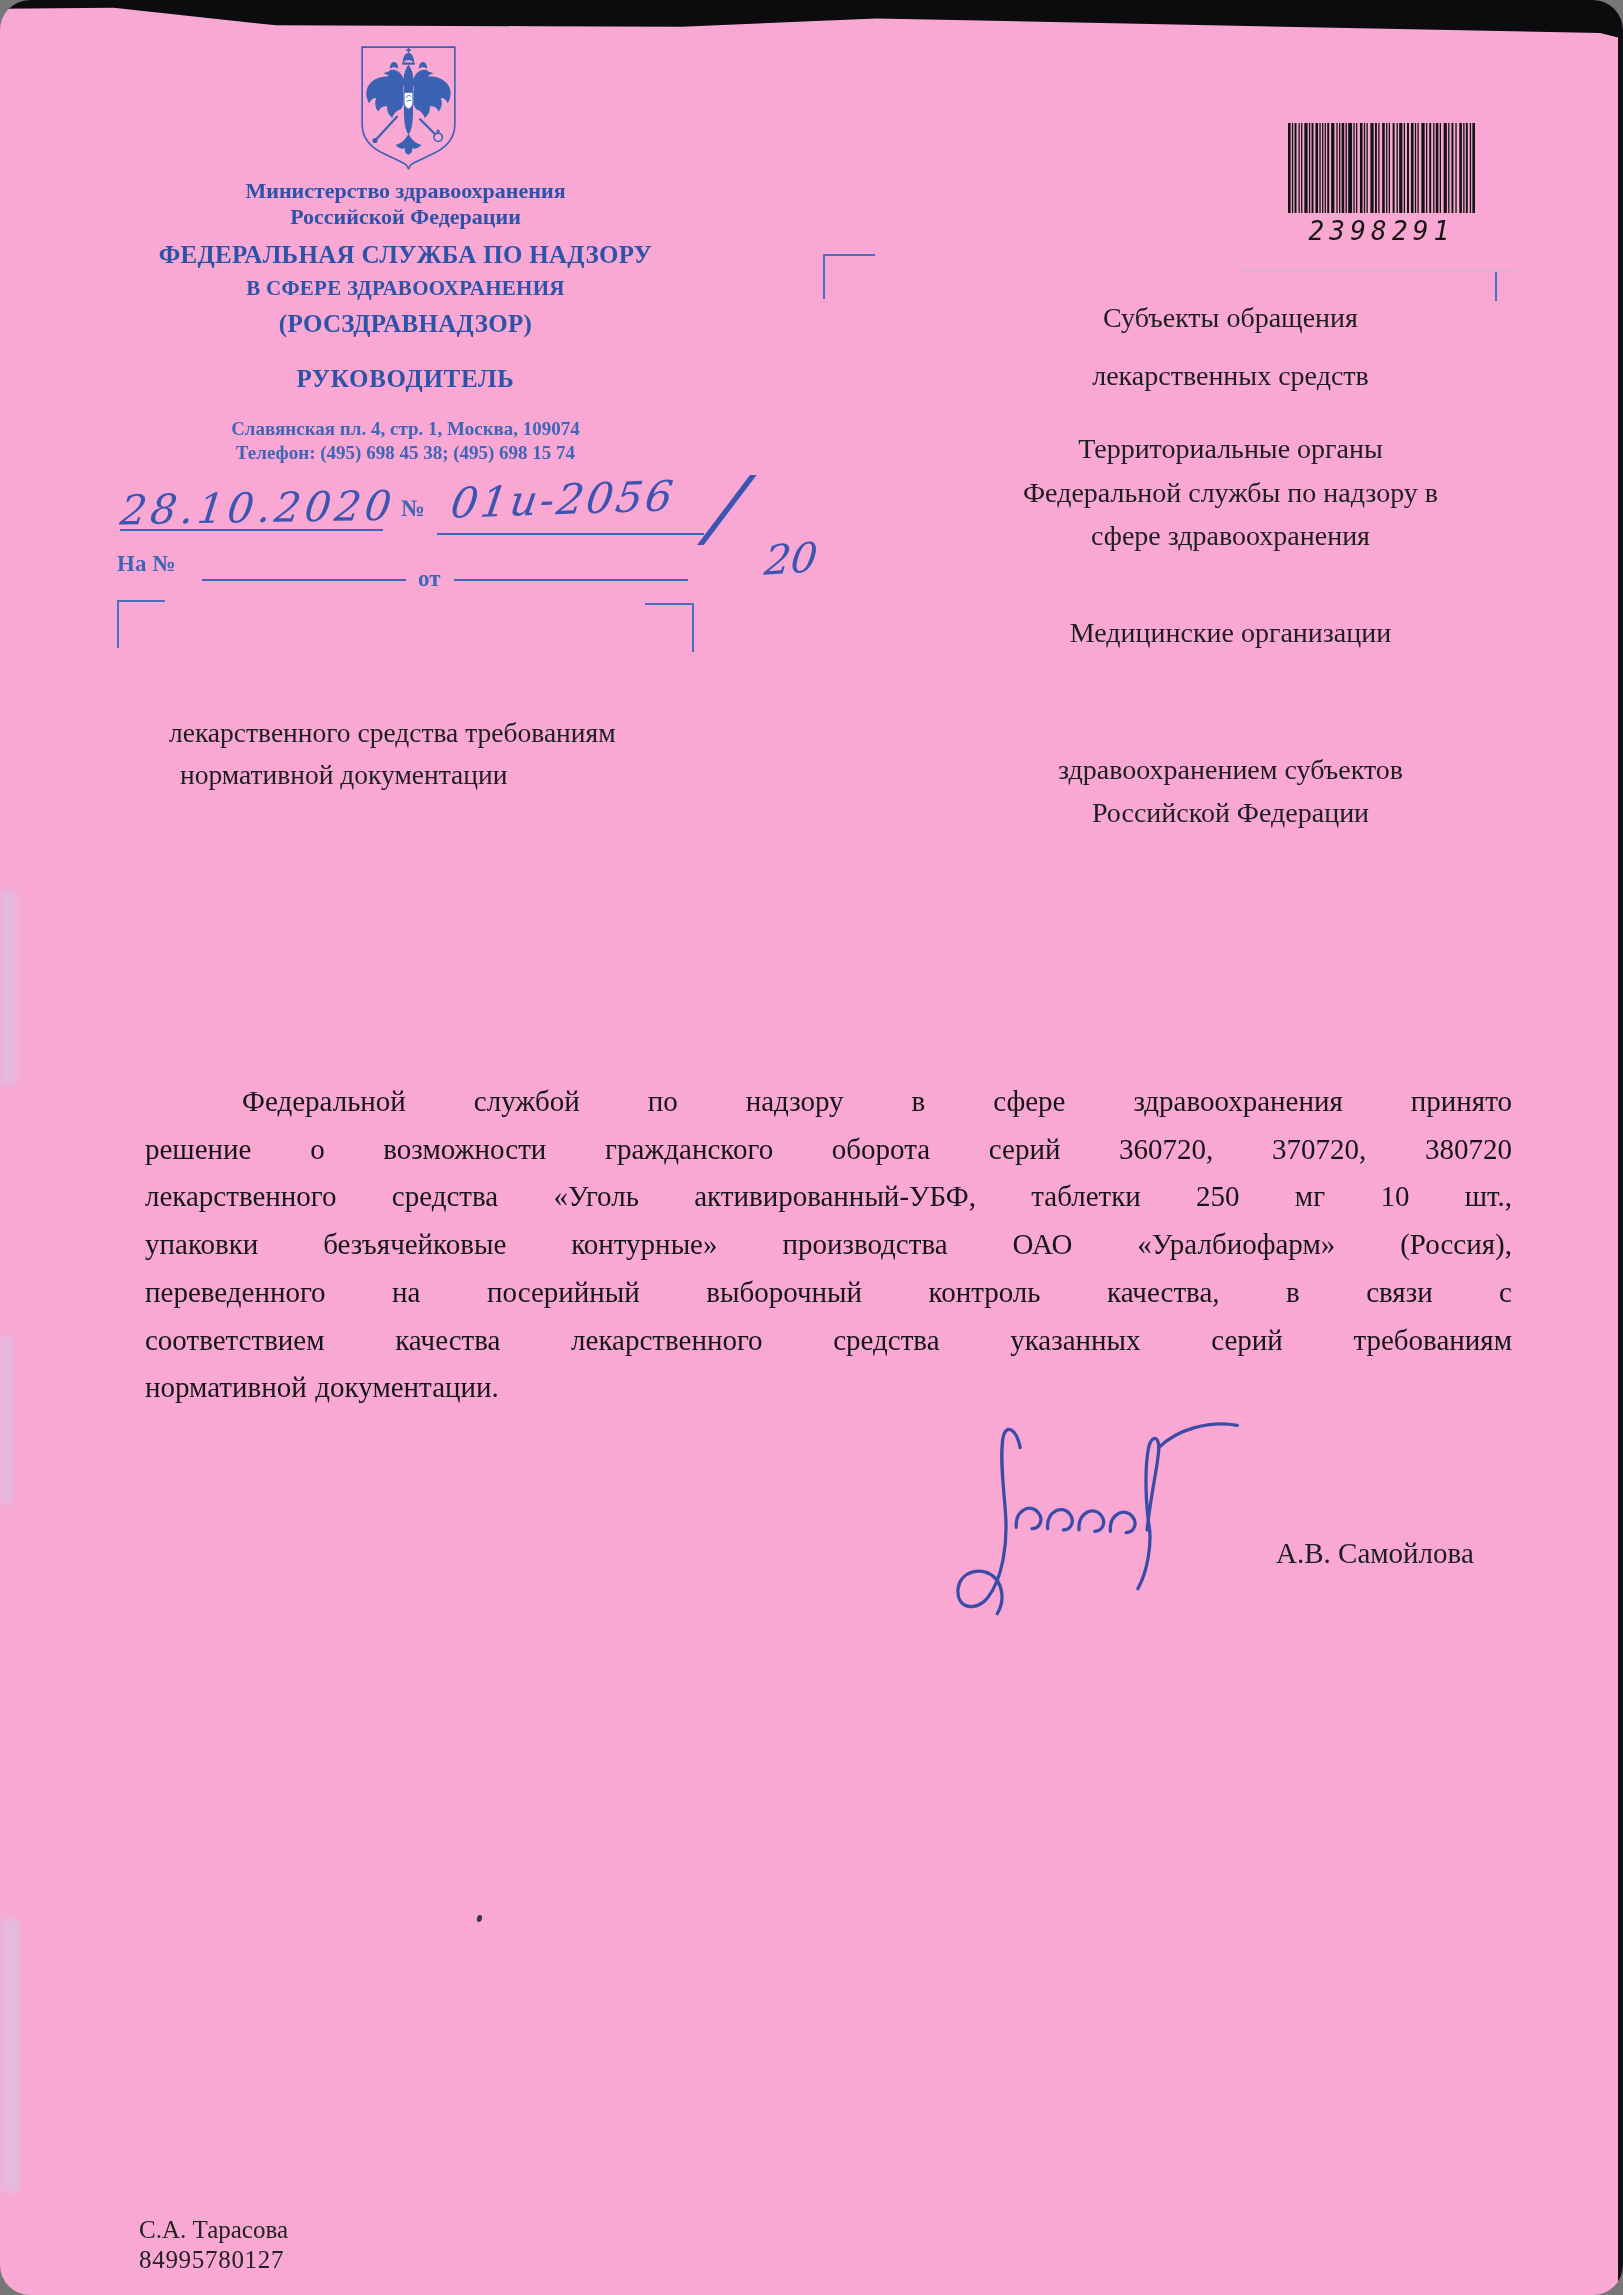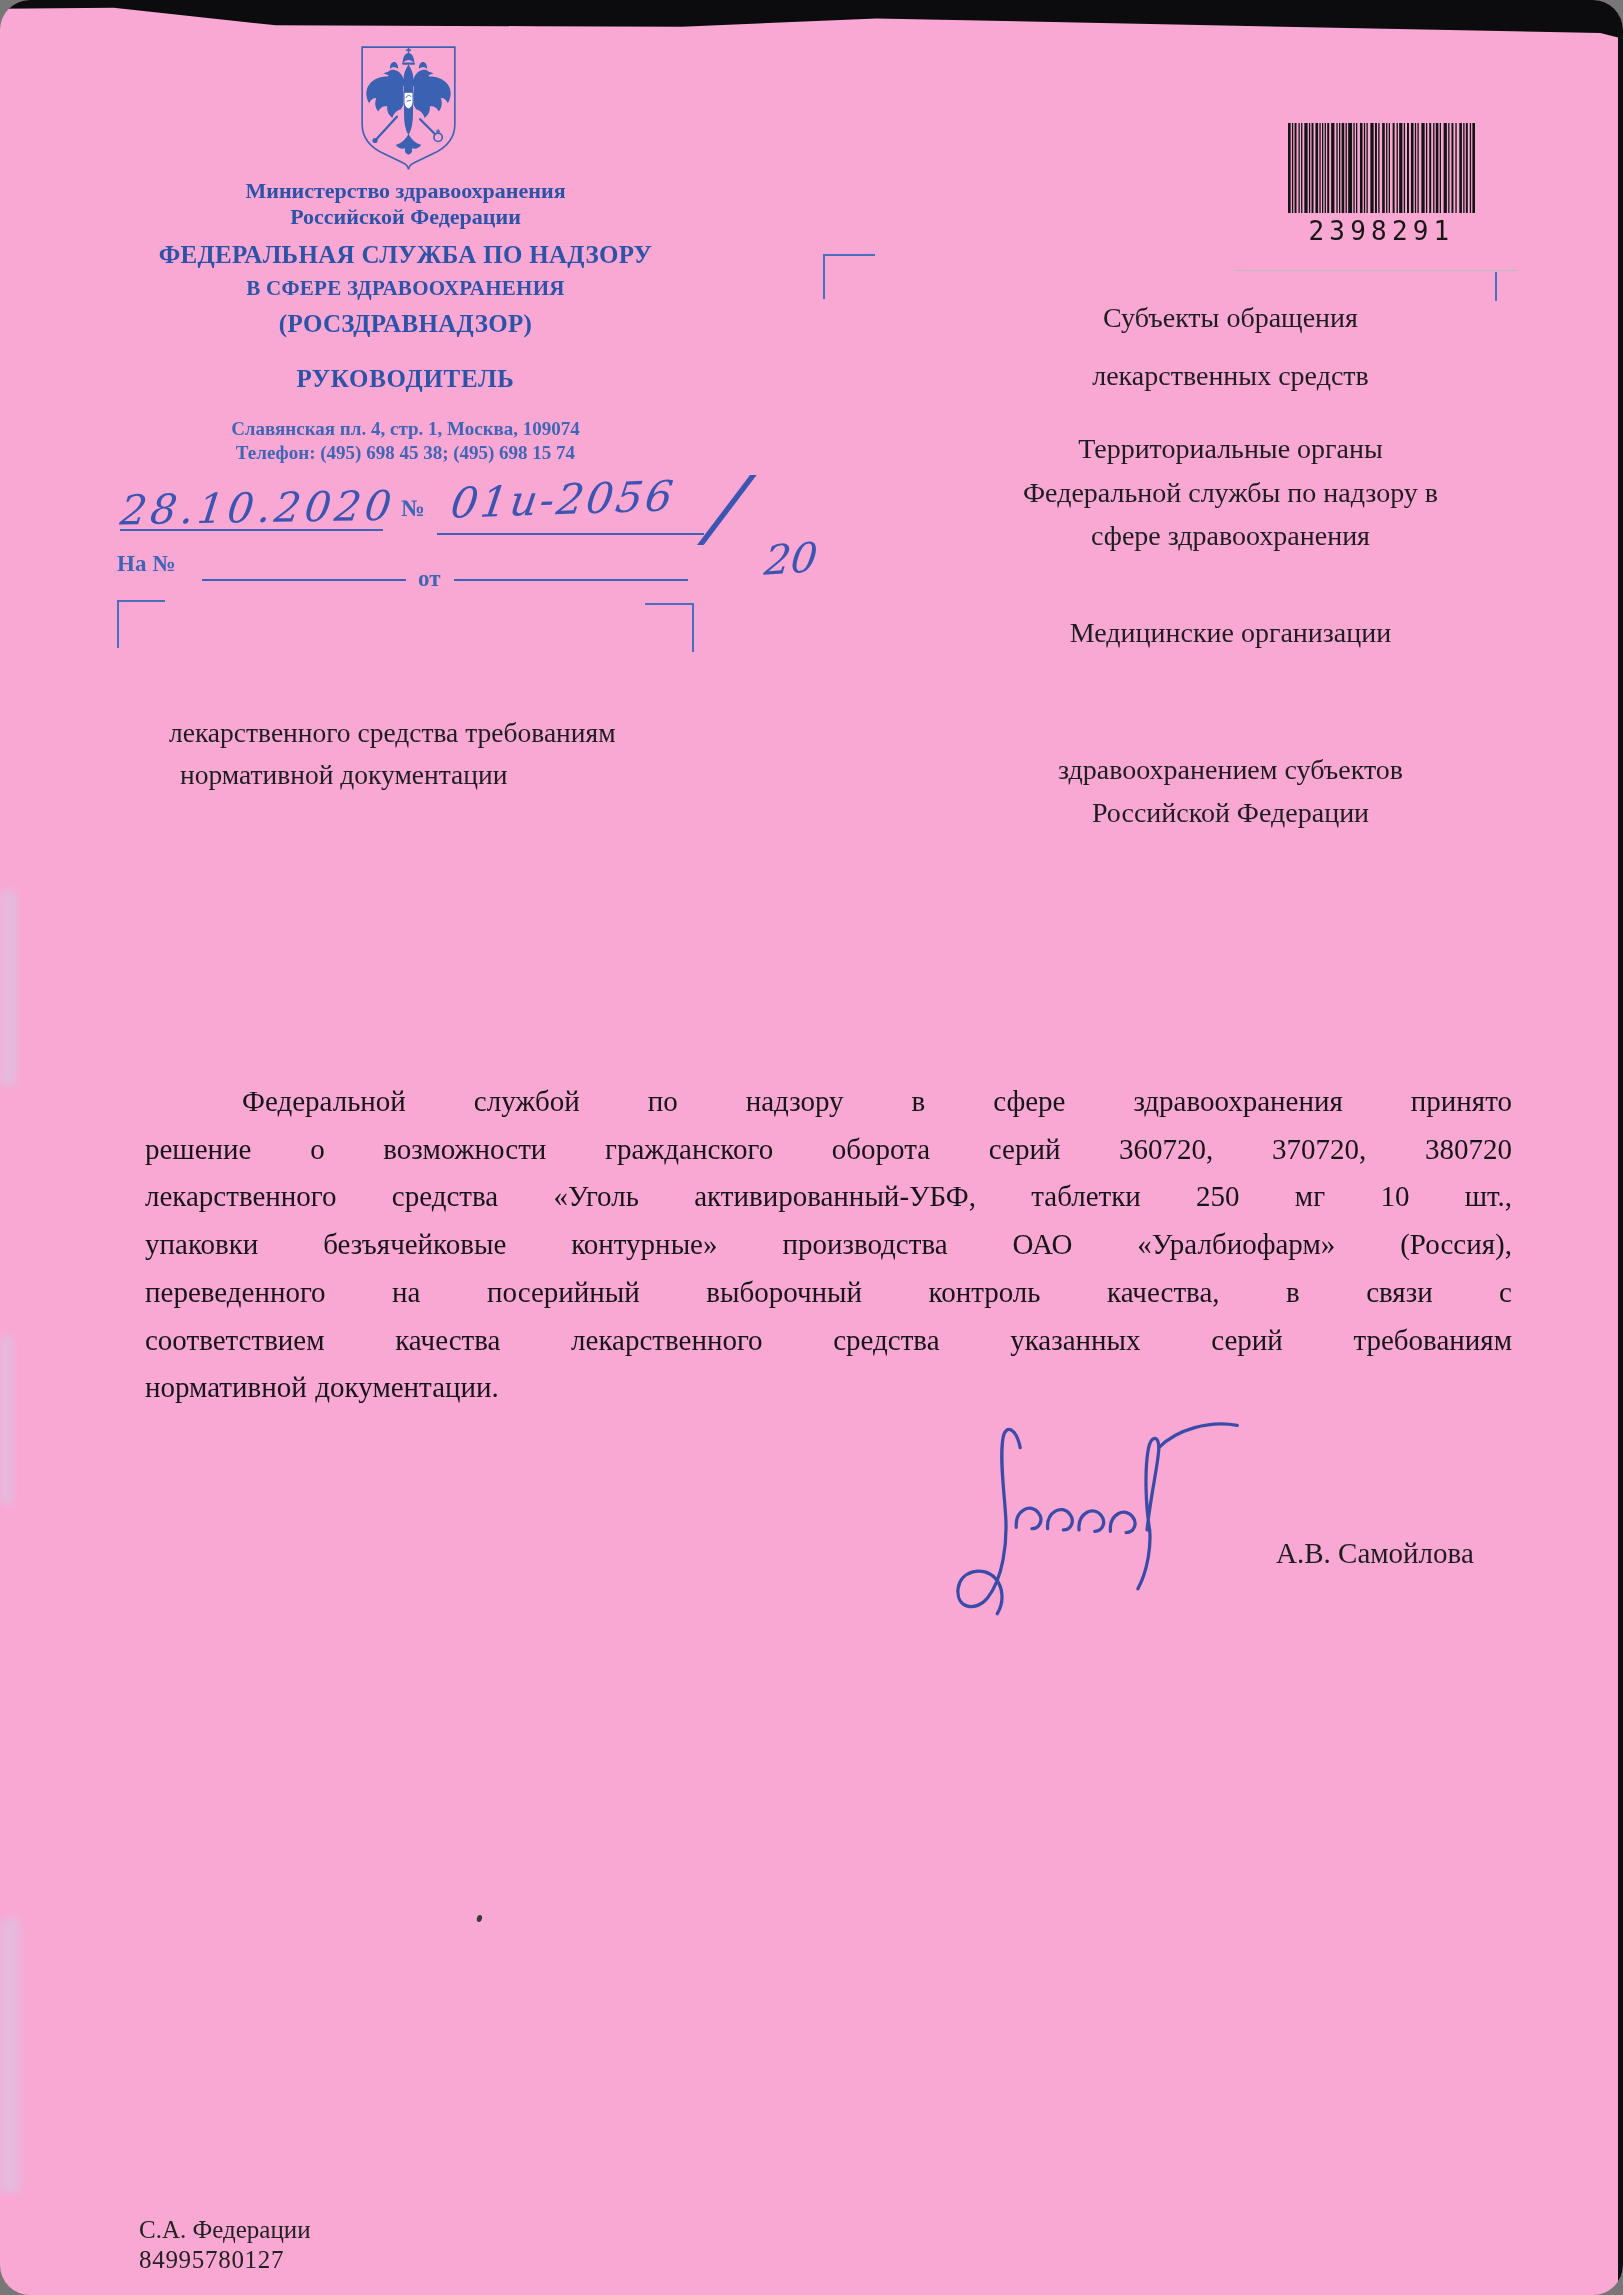--- a/index.html
+++ b/index.html
@@ -53,21 +53,21 @@
   .corner{border-color:#4a6fbe;border-style:solid;}
   .crn-doc-left{left:117px;top:600px;width:46px;height:46px;border-width:2px 0 0 2px;}
   .crn-doc-right{left:645px;top:603px;width:47px;height:47px;border-width:2px 2px 0 0;}
   .crn-addr{left:823px;top:254px;width:50px;height:43px;border-width:2px 0 0 2px;}
   .reg-gray-line{left:1236px;top:270px;width:281px;height:1.3px;background:#bcbcbc;}
   .reg-blue-tick{left:1495px;top:272px;width:2px;height:29px;background:#4a6fbe;}
 
   
   .barcode{left:1288px;top:123px;width:187px;height:90px;}
   .barcode-num{left:1270px;top:216px;width:223px;text-align:center;
-    font-family:"DejaVu Sans Mono", monospace;font-size:26px;color:#161616;letter-spacing:5.2px;}
+    font-family:"DejaVu Sans Mono", monospace;font-size:26px;color:#161616;letter-spacing:5.2px;font-style:italic;}
 
   
   .recip{left:936px;width:589px;text-align:center;color:#1d1d22;font-size:28px;}
   .r-b1-0{top:302px;} .r-b1-1{top:360px;}
   .r-b2-0{top:433px;} .r-b2-1{top:477px;} .r-b2-2{top:520px;}
   .r-b3-0{top:617px;}
   .r-b4-0{top:711px;} .r-b4-1{top:754px;} .r-b4-2{top:797px;}
 
   
   .subj{left:169px;width:655px;color:#1d1d22;font-size:27.5px;}
@@ -242,17 +242,17 @@
       <path d="M112,184 C110,158 134,146 146,162 C154,172 148,186 136,186"></path>
       <path d="M160,186 C158,160 182,148 194,164 C202,174 196,188 184,188"></path>
       <path d="M208,188 C206,162 230,150 242,166 C250,176 244,190 232,190"></path>
       <path d="M256,190 C254,164 278,152 290,168 C298,178 292,192 280,192"></path>
       <path d="M312,188 C318,130 330,84 330,62 C330,42 318,44 314,64 C308,96 310,152 316,188 C318,210 314,248 298,278"></path>
       <path d="M330,62 C358,34 408,20 450,28"></path>
     </g>
   </svg>
   <div class="abs sig-name">А.В. Самойлова</div>
 
-  <div class="abs foot-name">С.А. Федерации</div>
+  <div class="abs foot-name">С.А. Тарасова</div>
   <div class="abs foot-phone">84995780127</div>
 
 </div>
 
 
 </body></html>

